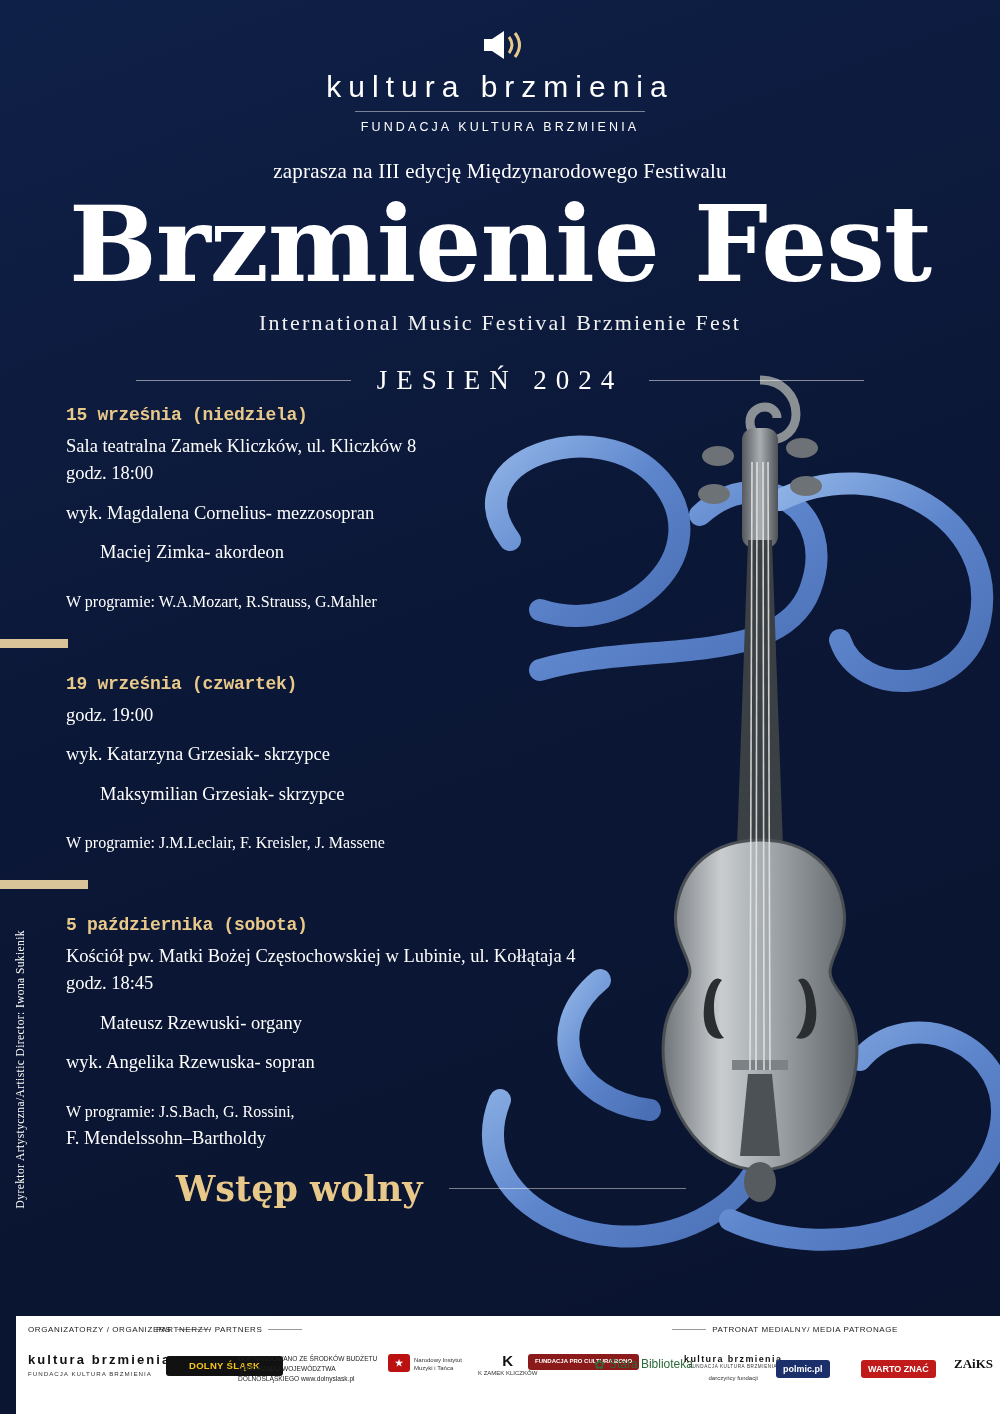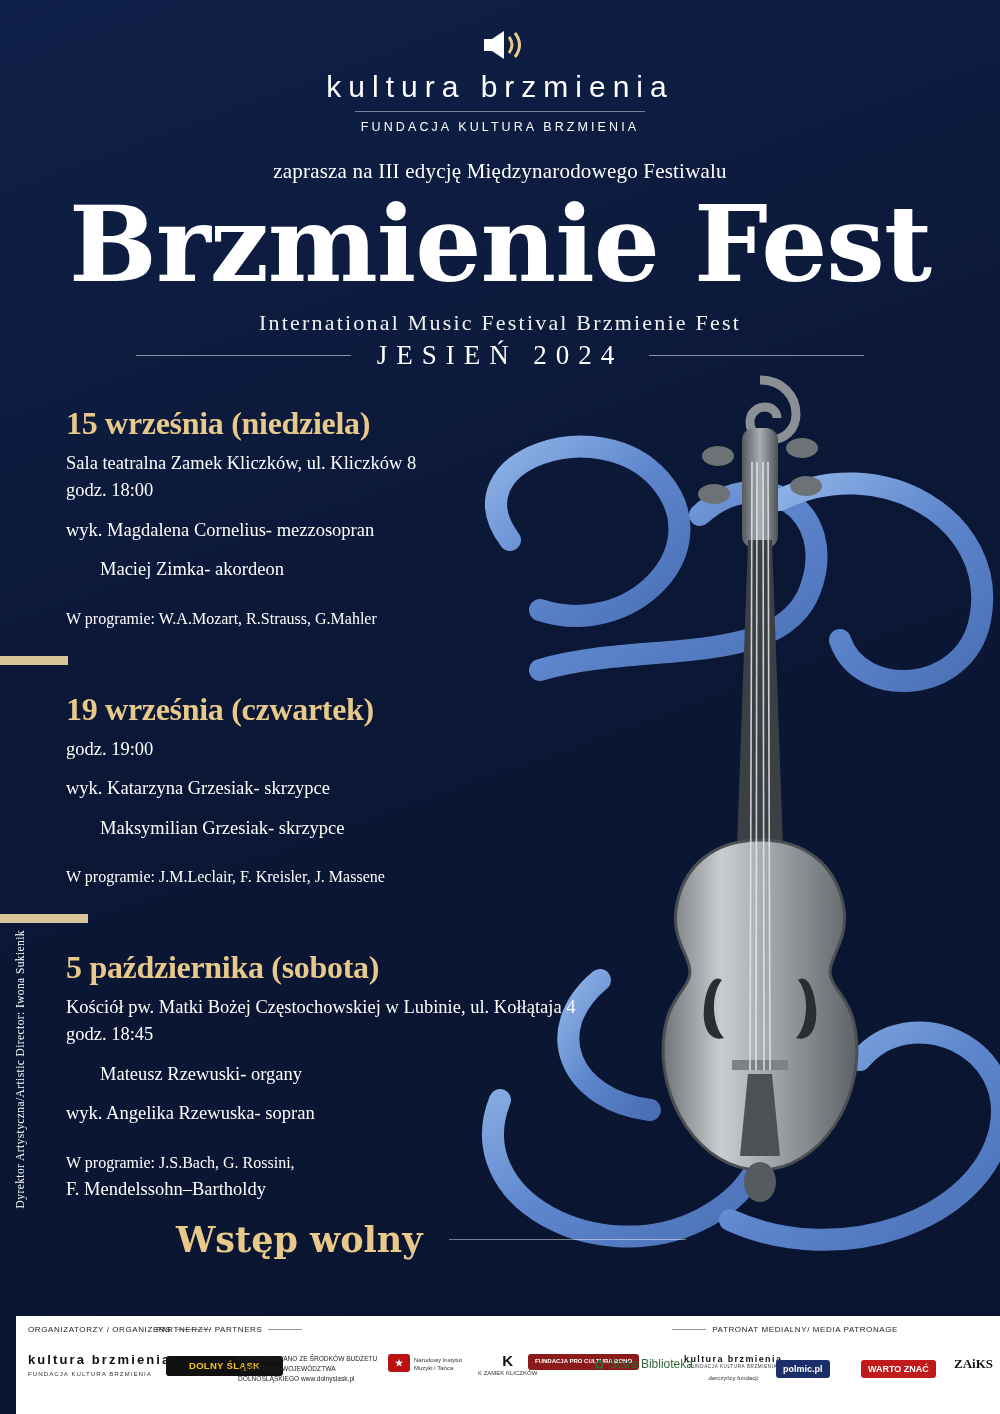--- a/index.html
+++ b/index.html
@@ -53,36 +53,36 @@
     font-size:104px;line-height:1.02;
     font-weight:700;letter-spacing:-1px;
     font-family:"DejaVu Serif", serif;
     color:#ffffff;
   }
   .fest-sub{
     margin-top:12px;font-size:22px;letter-spacing:2.2px;color:#f1f1f1;
     font-family:Liberation Serif, serif;
   }
   .season-row{
-    margin-top:4px;display:flex;align-items:center;justify-content:center;gap:0;
+    margin-top:29px;display:flex;align-items:center;justify-content:center;gap:0;
   }
   .season-line{height:1px;background:rgba(255,255,255,.5);flex:0 0 auto;}
   .season-line.l{width:215px;margin-right:26px;}
   .season-line.r{width:215px;margin-left:26px;}
   .season-text{
     font-size:27px;letter-spacing:9px;color:#ffffff;font-weight:400;
     font-family:"Liberation Serif", serif;white-space:nowrap;
   }
 
   
   .events{position:absolute;left:66px;top:405px;width:620px;z-index:4;}
   .event{margin-bottom:12px;position:relative;}
   .ev-date{
-    color:#e8c98a;font-size:32px;font-weight:700;margin-bottom:9px;
-    font-family:Liberation Serif, serif;letter-spacing:-.3px;
+    color:#e8c98a;font-size:18px;font-weight:700;margin-bottom:9px;
+    font-family:Liberation Mono, monospace;letter-spacing:-.3px;
   }
   .ev-line{font-size:18.5px;color:#ffffff;margin:3px 0;line-height:1.32;}
   .ev-bold{font-weight:400;font-size:18.5px;color:#ffffff;margin:15px 0;line-height:1.32;}
   .ev-bold.indent{padding-left:34px;}
   .ev-prog{font-size:16px;color:#ffffff;margin-top:26px;line-height:1.38;}
   .divider{width:68px;height:9px;background:#d9c49a;margin:26px 0 26px -66px;}
   .divider.wide{width:88px;}
 
   .free{
     color:#e8c98a;font-size:35px;font-weight:700;margin-top:6px;margin-left:110px;

